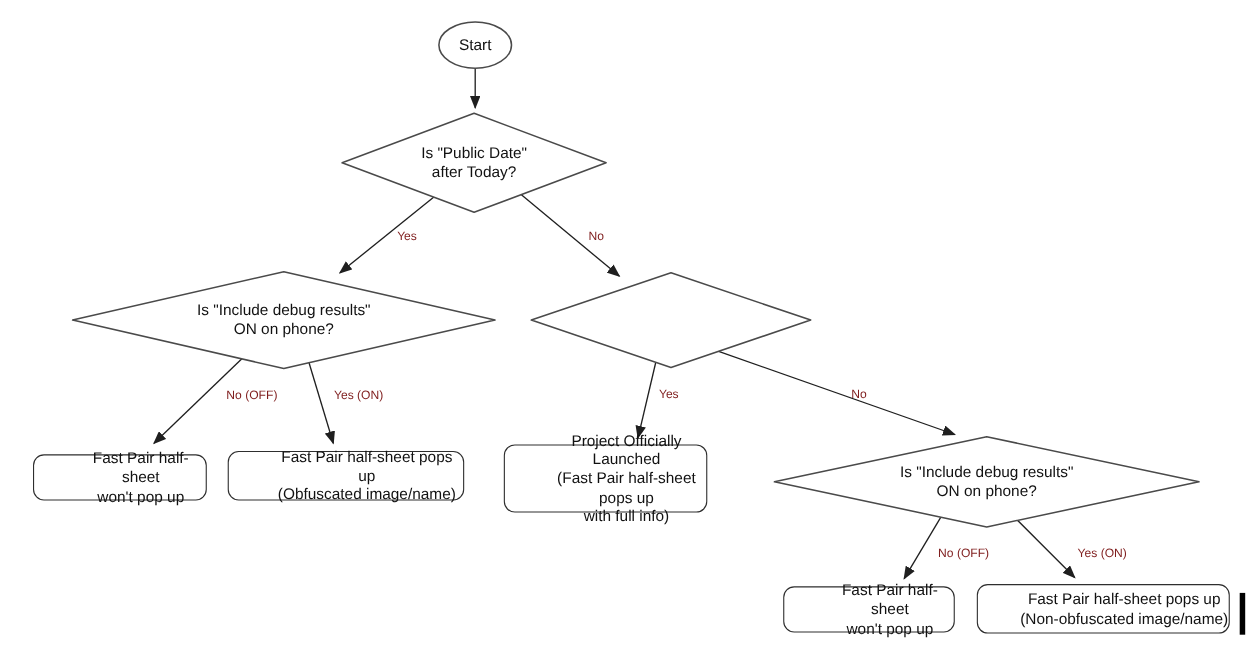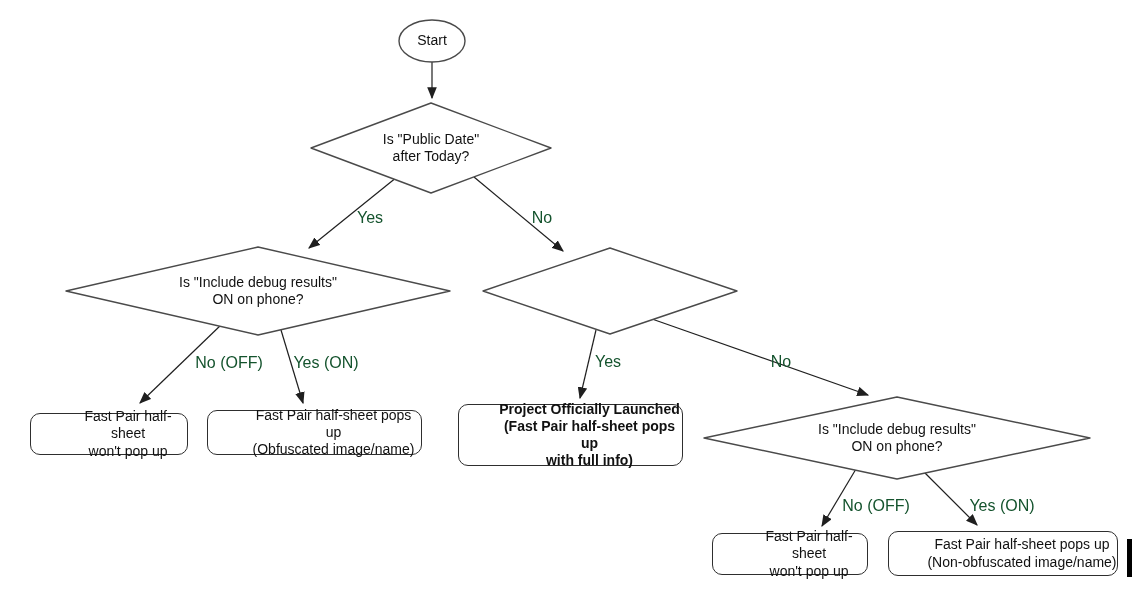--- a/index.html
+++ b/index.html
@@ -34,23 +34,23 @@
     white-space: pre-line;
     font-size: 14px;
     line-height: 1.22;
     box-sizing: border-box;
     color: #111111;
     padding-left: 38px;
   }
   .edge-label {
     position: absolute;
     transform: translateX(-50%);
-    font-size: 16px;
+    font-size: 11px;
     white-space: nowrap;
-    color: #14532d;
+    color: #7f1d1d;
   }
   .cursor-bar {
     position: absolute;
     background: #000000;
   }
 </style>
 </head>
 <body>
 
 <div class="canvas">
@@ -94,21 +94,21 @@
 
   <div class="node-text" style="left:897px; top:438px; width:280px;">Is "Include debug results"
 ON on phone?</div>
 
   <div class="leaf-box" style="left:30px; top:413px; width:158px; height:42px;">Fast Pair half-sheet
 won't pop up</div>
 
   <div class="leaf-box" style="left:207px; top:410px; width:215px; height:45px;">Fast Pair half-sheet pops up
 (Obfuscated image/name)</div>
 
-  <div class="leaf-box" style="left:458px; top:404px; width:225px; height:62px;font-weight:bold;">Project Officially Launched
+  <div class="leaf-box" style="left:458px; top:404px; width:185px; height:62px;">Project Officially Launched
 (Fast Pair half-sheet pops up
 with full info)</div>
 
   <div class="leaf-box" style="left:712px; top:533px; width:156px; height:42px;">Fast Pair half-sheet
 won't pop up</div>
 
   <div class="leaf-box" style="left:888px; top:531px; width:230px; height:45px;">Fast Pair half-sheet pops up
 (Non-obfuscated image/name)</div>
 
   <div class="edge-label" style="left:370px; top:209px;">Yes</div>

